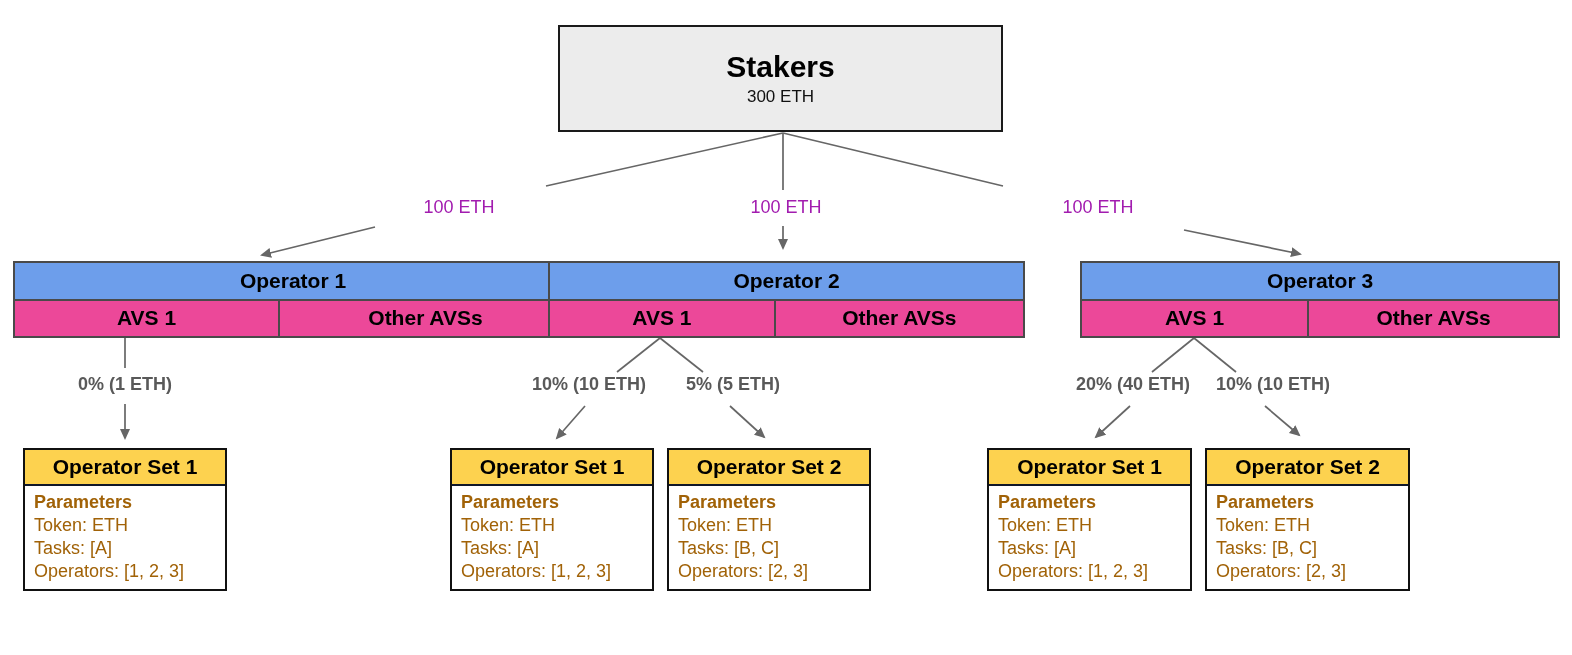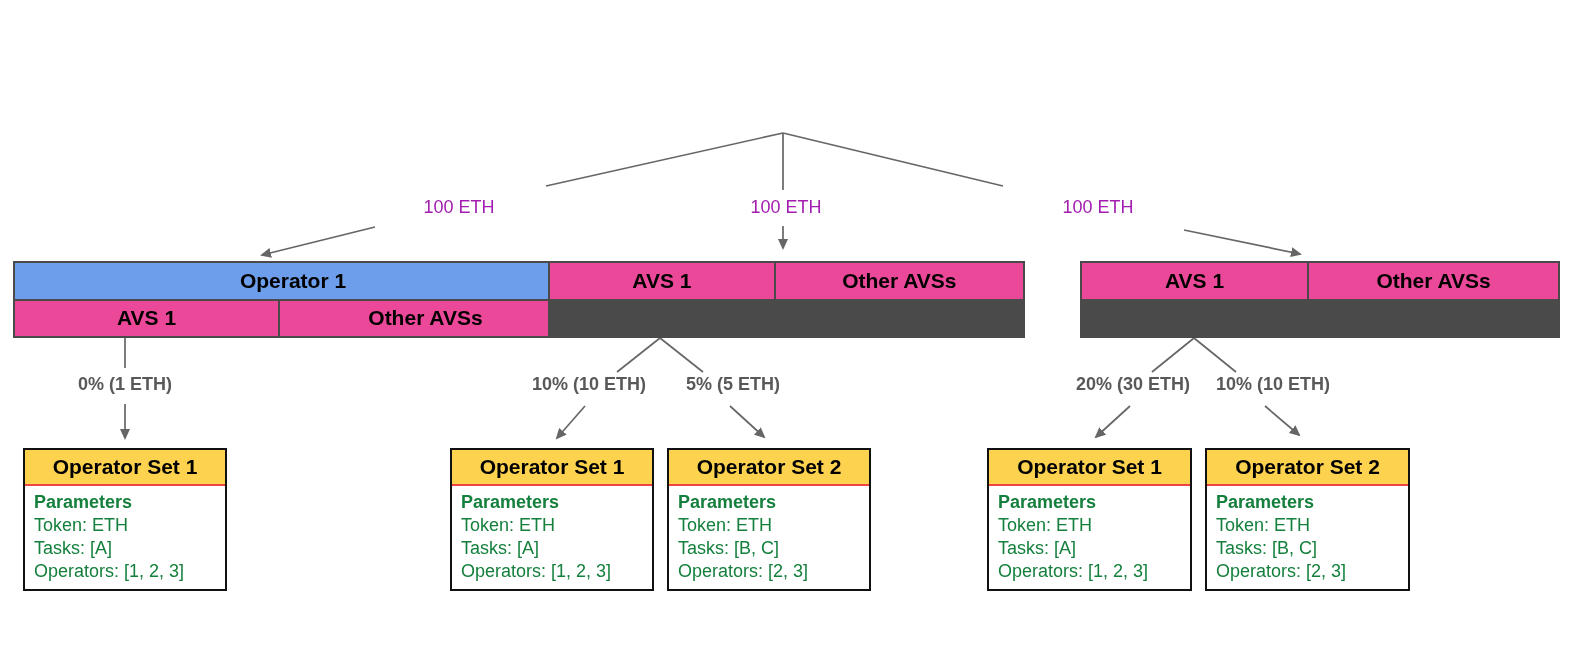--- a/index.html
+++ b/index.html
@@ -45,26 +45,26 @@
     background:#ec4899;display:flex;align-items:center;justify-content:center;
     font-size:21px;font-weight:bold;color:#000;
   }
 
   
   .opset{
     position:absolute;top:448px;height:143px;box-sizing:border-box;
     border:2px solid #111;background:#ffffff;z-index:2;
   }
   .opset-header{
-    height:34px;box-sizing:content-box;border-bottom:2px solid #ef4444;
+    height:34px;box-sizing:content-box;border-bottom:2px solid #0f172a;
     background:#fdd24f;display:flex;align-items:center;justify-content:center;
     font-size:21px;font-weight:bold;color:#000;
   }
   .opset-body{
-    padding:5px 9px 0 9px;font-size:18px;line-height:23px;color:#15803d;
+    padding:5px 9px 0 9px;font-size:18px;line-height:23px;color:#a16207;
   }
   .opset-body .params-heading{font-weight:bold;}
 </style>
 </head>
 <body>
 
 <div class="canvas">
 
   <svg class="connectors" width="1572" height="655">
     <defs>
@@ -89,45 +89,51 @@
       <line x1="585" y1="406" x2="557" y2="438" marker-end="url(#arrow)"></line>
       <line x1="730" y1="406" x2="764" y2="437" marker-end="url(#arrow)"></line>
 
       <line x1="1194" y1="338" x2="1152" y2="372"></line>
       <line x1="1194" y1="338" x2="1236" y2="372"></line>
       <line x1="1130" y1="406" x2="1096" y2="437" marker-end="url(#arrow)"></line>
       <line x1="1265" y1="406" x2="1299" y2="435" marker-end="url(#arrow)"></line>
     </g>
   </svg>
 
+  <div class="stakers">
+    <div class="stakers-title">Stakers</div>
+    <div class="stakers-amount">300 ETH</div>
+  </div>
 
   <div class="edge-label" style="left:459px;">100 ETH</div>
   <div class="edge-label" style="left:786px;">100 ETH</div>
   <div class="edge-label" style="left:1098px;">100 ETH</div>
 
   <div class="op-table" style="left:13px;width:560px;">
     <div class="op-header">Operator 1</div>
     <div class="avs-cell">AVS 1</div>
     <div class="other-cell">Other AVSs</div>
   </div>
 
   <div class="op-table" style="left:548px;width:477px;">
+    <div class="op-header">Operator 2</div>
     <div class="avs-cell">AVS 1</div>
     <div class="other-cell">Other AVSs</div>
   </div>
 
   <div class="op-table" style="left:1080px;width:480px;">
+    <div class="op-header">Operator 3</div>
     <div class="avs-cell">AVS 1</div>
     <div class="other-cell">Other AVSs</div>
   </div>
 
   <div class="alloc-label" style="left:125px;">0% (1 ETH)</div>
   <div class="alloc-label" style="left:589px;">10% (10 ETH)</div>
   <div class="alloc-label" style="left:733px;">5% (5 ETH)</div>
-  <div class="alloc-label" style="left:1133px;">20% (30 ETH)</div>
+  <div class="alloc-label" style="left:1133px;">20% (40 ETH)</div>
   <div class="alloc-label" style="left:1273px;">10% (10 ETH)</div>
 
   <div class="opset" style="left:23px;width:204px;">
     <div class="opset-header">Operator Set 1</div>
     <div class="opset-body">
       <div class="params-heading">Parameters</div>
       <div>Token: ETH</div>
       <div>Tasks: [A]</div>
       <div>Operators: [1, 2, 3]</div>
     </div>

